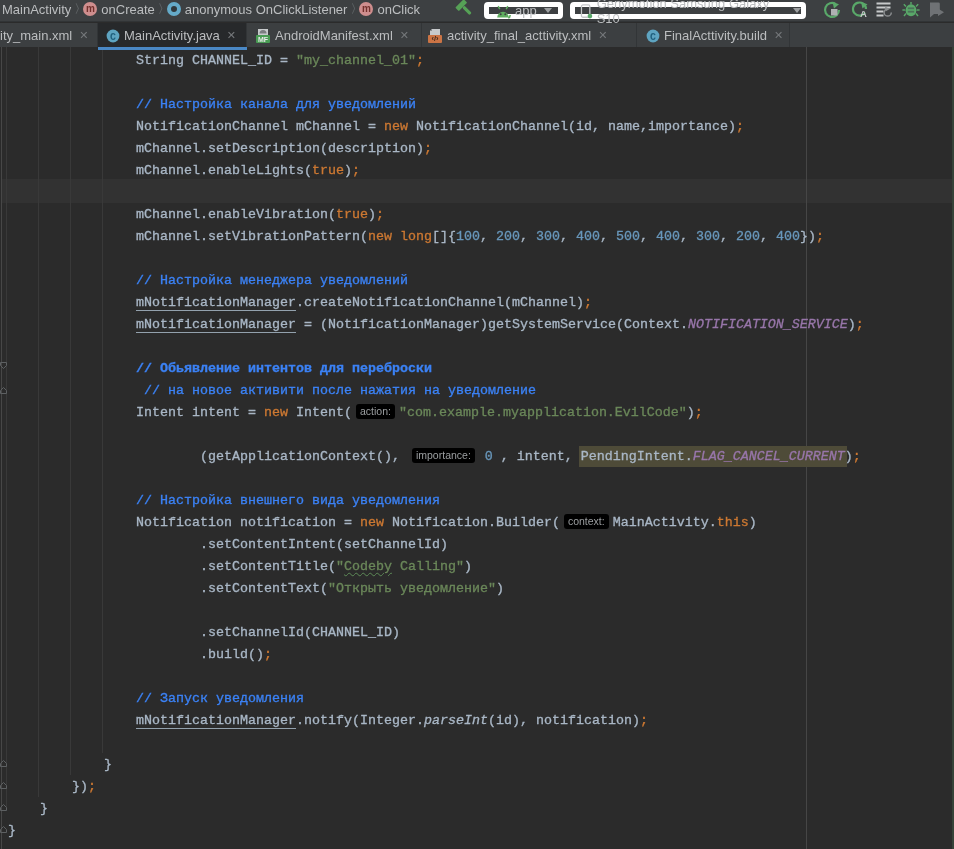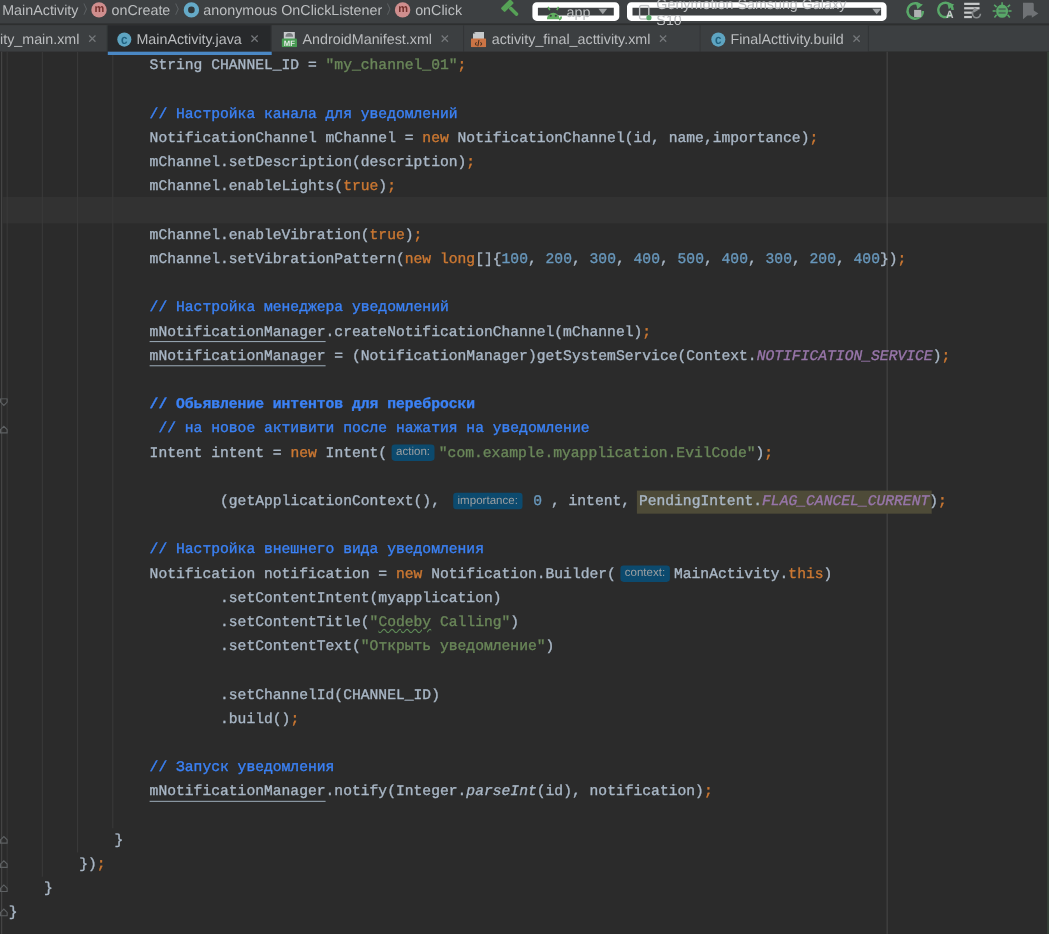--- a/index.html
+++ b/index.html
@@ -24,21 +24,21 @@
 .band{position:absolute;left:2px;top:133px;width:952px;height:24px;background:#323232;}
 .L{position:absolute;height:22px;font:13.3333px/22px "Liberation Mono",monospace;color:#a9b7c6;white-space:pre;-webkit-text-stroke:0.32px currentColor;}
 .k{color:#cc7832;}
 .s{color:#6a8759;}
 .n{color:#6897bb;}
 .c{color:#3b82f6;}
 .p{color:#9876aa;font-style:italic;}
 .i{font-style:italic;}
 .u{border-bottom:1px solid #93a1ad;}
 .w{text-decoration:underline wavy #5d8a56 1.2px;text-underline-offset:2px;}
-.hint{display:inline-block;background:#0c4a6e;color:#9c9fa1;font:10.5px/15px "Liberation Sans",sans-serif;border-radius:3px;padding:0 4px;margin:0 4px;vertical-align:1px;-webkit-text-stroke:0;}
+.hint{display:inline-block;background:#000000;color:#9c9fa1;font:10.5px/15px "Liberation Sans",sans-serif;border-radius:3px;padding:0 4px;margin:0 4px;vertical-align:1px;-webkit-text-stroke:0;}
 .hl{background:#4e4b38;padding:3px 2px;margin:0 -2px;}
 .fold{position:absolute;left:0;}
 </style></head><body>
 
 <div id="toolbar">
 <div class="bc">
       <span>MainActivity</span>
       <span class="sep">〉</span>
       <span class="micon">m</span>
       <span>onCreate</span>
@@ -181,21 +181,21 @@
 <div class="L" style="top:179px;left:136px;">mChannel.setVibrationPattern(<span class="k">new long</span>[]{<span class="n">100</span>, <span class="n">200</span>, <span class="n">300</span>, <span class="n">400</span>, <span class="n">500</span>, <span class="n">400</span>, <span class="n">300</span>, <span class="n">200</span>, <span class="n">400</span>})<span class="k">;</span></div>
 <div class="L" style="top:223px;left:136px;"><span class="c">// Настройка менеджера уведомлений</span></div>
 <div class="L" style="top:245px;left:136px;"><span class="u">mNotificationManager</span>.createNotificationChannel(mChannel)<span class="k">;</span></div>
 <div class="L" style="top:267px;left:136px;"><span class="u">mNotificationManager</span> = (NotificationManager)getSystemService(Context.<span class="p">NOTIFICATION_SERVICE</span>)<span class="k">;</span></div>
 <div class="L" style="top:311px;left:136px;font-weight:bold;"><span class="c">// Обьявление интентов для переброски</span></div>
 <div class="L" style="top:333px;left:124px;margin-left:20px;"><span class="c">// на новое активити после нажатия на уведомление</span></div>
 <div class="L" style="top:355px;left:136px;">Intent intent = <span class="k">new</span> Intent(<span class="hint">action:</span><span class="s">"com.example.myapplication.EvilCode"</span>)<span class="k">;</span></div>
 <div class="L" style="top:399px;left:200px;">(getApplicationContext(), <span class="hint" style="margin-right:10px;">importance:</span><span class="n">0</span> , intent, <span class="hl">PendingIntent.<span class="p">FLAG_CANCEL_CURRENT</span></span>)<span class="k">;</span></div>
 <div class="L" style="top:443px;left:136px;"><span class="c">// Настройка внешнего вида уведомления</span></div>
 <div class="L" style="top:465px;left:136px;">Notification notification = <span class="k">new</span> Notification.Builder(<span class="hint">context:</span>MainActivity.<span class="k">this</span>)</div>
-<div class="L" style="top:487px;left:200px;">.setContentIntent(myapplication)</div>
+<div class="L" style="top:487px;left:200px;">.setContentIntent(setChannelId)</div>
 <div class="L" style="top:509px;left:200px;">.setContentTitle(<span class="s">"<span class="w">Codeby</span> Calling"</span>)</div>
 <div class="L" style="top:531px;left:200px;">.setContentText(<span class="s">"Открыть уведомление"</span>)</div>
 <div class="L" style="top:575px;left:200px;">.setChannelId(CHANNEL_ID)</div>
 <div class="L" style="top:597px;left:200px;">.build()<span class="k">;</span></div>
 <div class="L" style="top:641px;left:136px;"><span class="c">// Запуск уведомления</span></div>
 <div class="L" style="top:663px;left:136px;"><span class="u">mNotificationManager</span>.notify(Integer.<span class="i">parseInt</span>(id), notification)<span class="k">;</span></div>
 <div class="L" style="top:707px;left:104px;">}</div>
 <div class="L" style="top:729px;left:72px;">})<span class="k">;</span></div>
 <div class="L" style="top:751px;left:40px;">}</div>
 <div class="L" style="top:773px;left:8px;">}</div>

